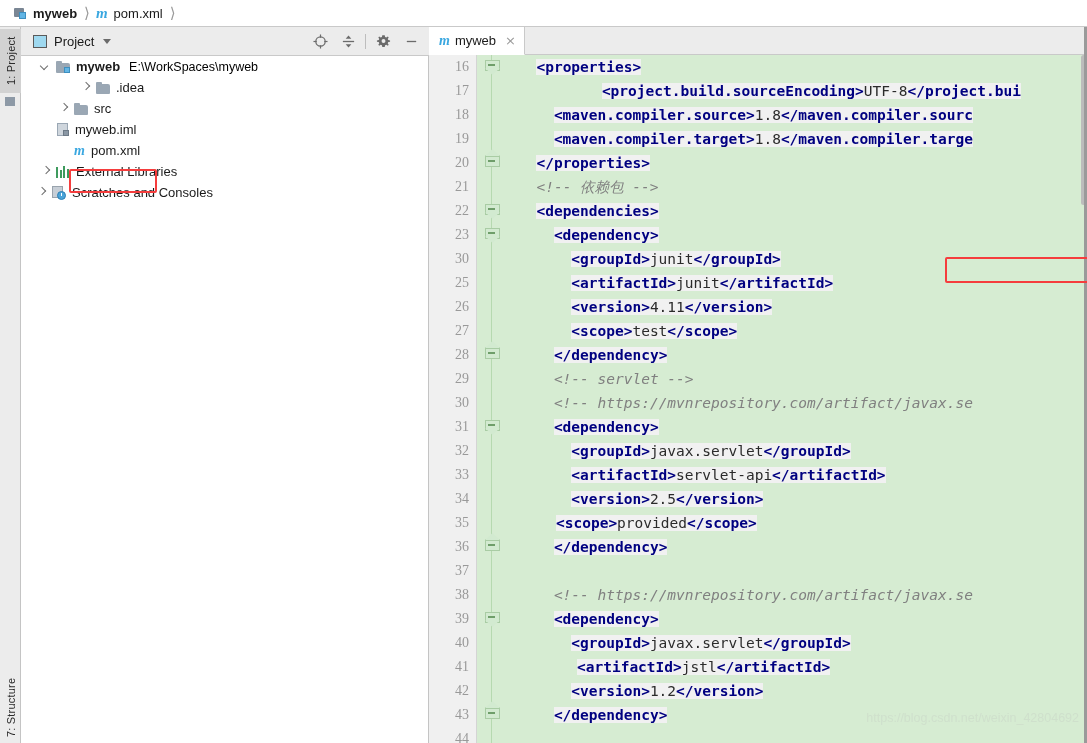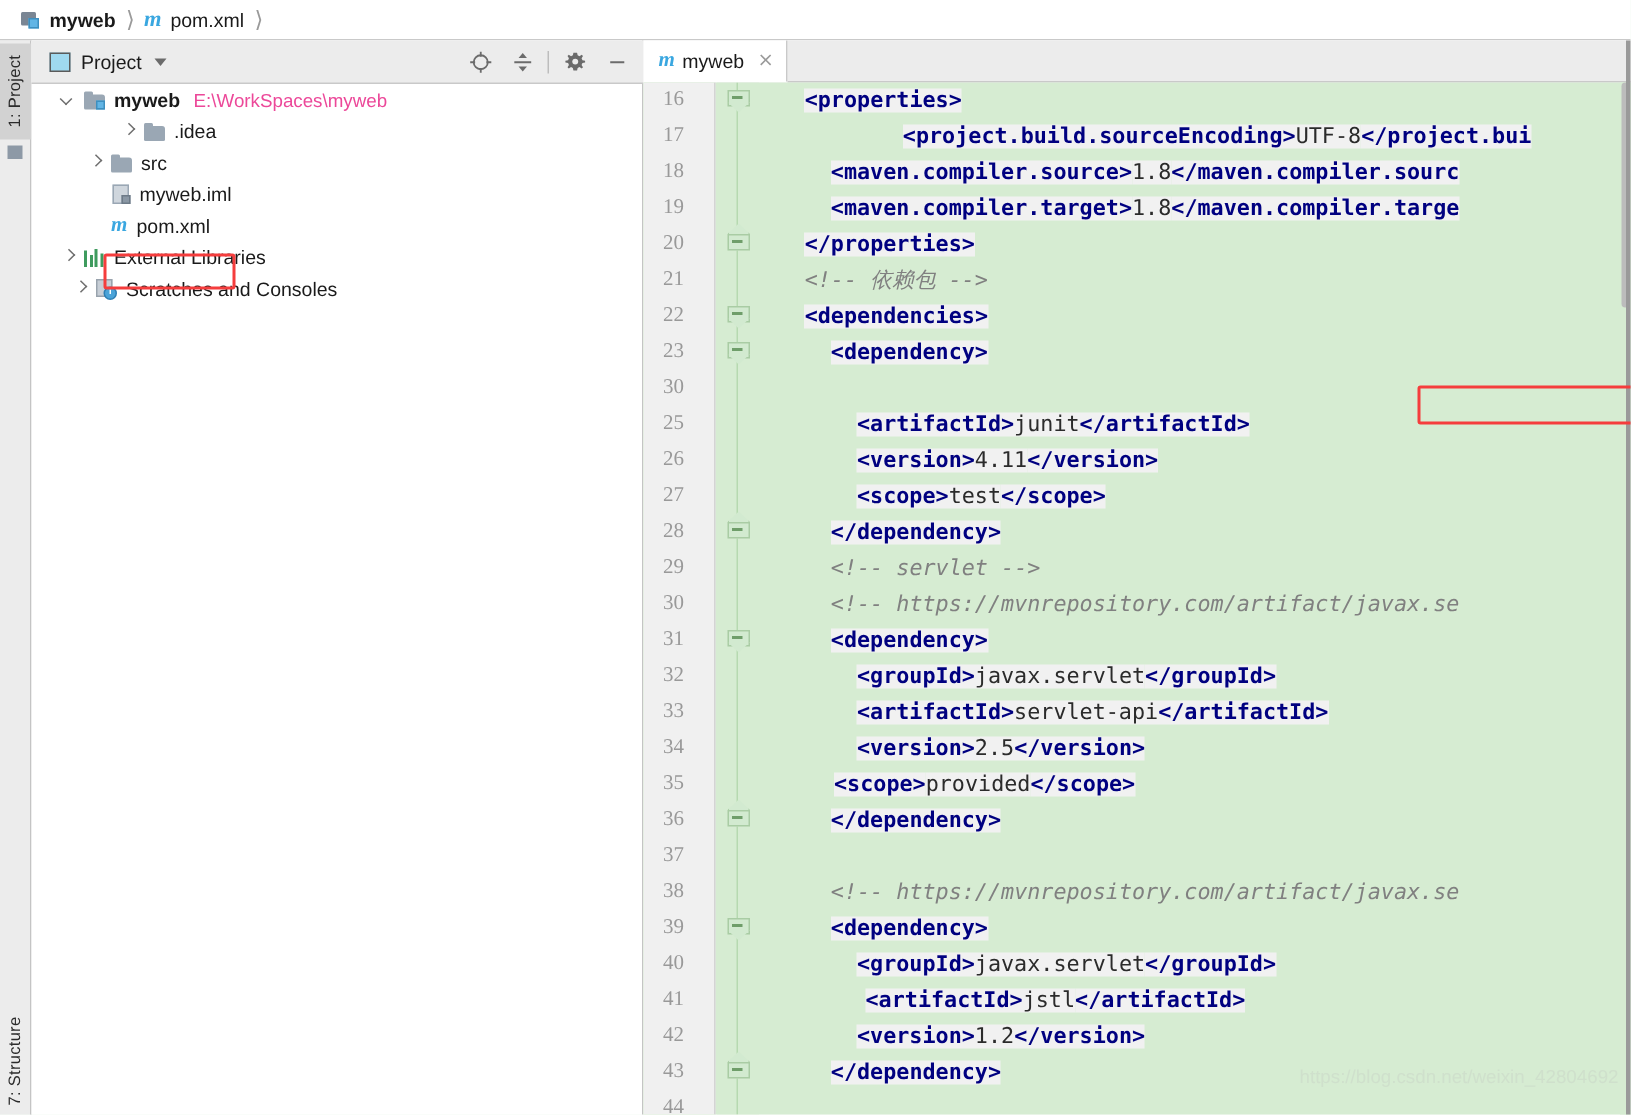--- a/index.html
+++ b/index.html
@@ -168,21 +168,21 @@
   .scratch-icon .cl {
     position: absolute; left: 5px; top: 5px; width: 9px; height: 9px;
     background: #4aa3d8; border-radius: 50%; border: 1px solid #2e7fb4;
   }
   .scratch-icon .cl::after {
     content:''; position:absolute; left:3px; top:1.5px;
     width:1px; height:3px; background:#fff;
   }
   .tlabel { margin-left: 5px; }
   .tlabel.bold { font-weight: bold; }
-  .tpath { margin-left: 9px; color: #ec4899; font-size: 12.5px; }
+  .tpath { margin-left: 9px; color: #000000; font-size: 12.5px; }
   .m-icon-tree {
     color: #3aa7e0; font-style: italic; font-weight: bold;
     font-size: 14px; flex: 0 0 auto; width: 15px;
     font-family: "Liberation Serif", serif;
   }
   #pom-highlight {
     position: absolute; left: 48px; top: 142px;
     width: 88px; height: 24px;
     border: 2.5px solid #f53d3d; border-radius: 2px;
     pointer-events: none;
@@ -230,21 +230,21 @@
   #code-lines {
     position: absolute; left: 0; top: 0; width: 658px; height: 688px;
     font-family: "DejaVu Sans Mono", monospace;
     font-size: 14.5px;
   }
   .cline {
     position: relative; height: 24px; line-height: 24px; white-space: pre;
   }
   .lno {
     position: absolute; left: 0; top: 0; width: 40px; height: 24px;
-    text-align: center; color: #999999; font-size: 14px;
+    text-align: right; color: #999999; font-size: 14px;
     font-family: "Liberation Serif", serif;
   }
   .fold {
     position: absolute; left: 56px; top: 5px;
     width: 13px; height: 14px;
   }
   .fold::before {
     content: ''; position: absolute; left: 0; top: 0;
     width: 13px; height: 9px;
     background: #d2ead0; border: 1px solid #a9ccA4;
@@ -400,21 +400,21 @@
 
     <div class="trow" style="padding-left:38px">
       <span class="arrow right"></span>
       <span class="folder-icon" style="margin-left:6px">
         <span class="ftab"></span>
           <span class="fbody"></span>
       </span>
       <span class="tlabel">src</span>
     </div>
 
-    <div class="trow" style="padding-left:53px">
+    <div class="trow" style="padding-left:35px">
       <span class="file-icon">
         <span class="pg"></span>
           <span class="sq"></span>
       </span>
       <span class="tlabel">myweb.iml</span>
     </div>
 
     <div class="trow" style="padding-left:53px">
       <span class="m-icon-tree">m</span>
       <span class="tlabel" style="margin-left:2px">pom.xml</span>
@@ -424,21 +424,21 @@
       <span class="arrow right"></span>
       <span class="lib-icon" style="margin-left:6px">
         <b style="height:11px"></b>
           <b style="height:8px"></b>
           <b style="height:12px"></b>
           <b style="height:9px"></b>
       </span>
       <span class="tlabel">External Libraries</span>
     </div>
 
-    <div class="trow" style="padding-left:28px">
+    <div class="trow" style="padding-left:16px">
       <span class="arrow right"></span>
       <span class="scratch-icon" style="margin-left:6px">
         <span class="sp"></span>
           <span class="cl"></span>
       </span>
       <span class="tlabel">Scratches and Consoles</span>
     </div>
   </div>
 
   <div id="pom-highlight"></div>
@@ -461,21 +461,21 @@
     </div>
     <div id="code-lines">
         <div class="cline"><span class="lno">16</span><span class="fold open"><i></i></span><span class="ctext" style="left: 107.44px;"><span class="tag seg">&lt;properties&gt;</span></span></div>
         <div class="cline"><span class="lno">17</span><span class="ctext" style="left: 124.88px; padding-left: 48px;"><span class="tag seg">&lt;project.build.sourceEncoding&gt;</span><span class="val seg">UTF-8</span><span class="tag seg">&lt;/project.bui</span></span></div>
         <div class="cline"><span class="lno">18</span><span class="ctext" style="left: 124.88px;"><span class="tag seg">&lt;maven.compiler.source&gt;</span><span class="val seg">1.8</span><span class="tag seg">&lt;/maven.compiler.sourc</span></span></div>
         <div class="cline"><span class="lno">19</span><span class="ctext" style="left: 124.88px;"><span class="tag seg">&lt;maven.compiler.target&gt;</span><span class="val seg">1.8</span><span class="tag seg">&lt;/maven.compiler.targe</span></span></div>
         <div class="cline"><span class="lno">20</span><span class="fold close"><i></i></span><span class="ctext" style="left: 107.44px;"><span class="tag seg">&lt;/properties&gt;</span></span></div>
         <div class="cline"><span class="lno">21</span><span class="ctext" style="left: 107.44px;"><span class="cmt">&lt;!-- 依赖包 --&gt;</span></span></div>
         <div class="cline"><span class="lno">22</span><span class="fold open"><i></i></span><span class="ctext" style="left: 107.44px;"><span class="tag seg">&lt;dependencies&gt;</span></span></div>
         <div class="cline"><span class="lno">23</span><span class="fold open"><i></i></span><span class="ctext" style="left: 124.88px;"><span class="tag seg">&lt;dependency&gt;</span></span></div>
-        <div class="cline"><span class="lno">30</span></div>
+        <div class="cline"><span class="lno">30</span><span class="ctext" style="left: 142.32px;"><span class="tag seg">&lt;groupId&gt;</span><span class="val seg">junit</span><span class="tag seg">&lt;/groupId&gt;</span></span></div>
         <div class="cline"><span class="lno">25</span><span class="ctext" style="left: 142.32px;"><span class="tag seg">&lt;artifactId&gt;</span><span class="val seg">junit</span><span class="tag seg">&lt;/artifactId&gt;</span></span></div>
         <div class="cline"><span class="lno">26</span><span class="ctext" style="left: 142.32px;"><span class="tag seg">&lt;version&gt;</span><span class="val seg">4.11</span><span class="tag seg">&lt;/version&gt;</span></span></div>
         <div class="cline"><span class="lno">27</span><span class="ctext" style="left: 142.32px;"><span class="tag seg">&lt;scope&gt;</span><span class="val seg">test</span><span class="tag seg">&lt;/scope&gt;</span></span></div>
         <div class="cline"><span class="lno">28</span><span class="fold close"><i></i></span><span class="ctext" style="left: 124.88px;"><span class="tag seg">&lt;/dependency&gt;</span></span></div>
         <div class="cline"><span class="lno">29</span><span class="ctext" style="left: 124.88px;"><span class="cmt">&lt;!-- servlet --&gt;</span></span></div>
         <div class="cline"><span class="lno">30</span><span class="ctext" style="left: 124.88px;"><span class="cmt">&lt;!-- https://mvnrepository.com/artifact/javax.se</span></span></div>
         <div class="cline"><span class="lno">31</span><span class="fold open"><i></i></span><span class="ctext" style="left: 124.88px;"><span class="tag seg">&lt;dependency&gt;</span></span></div>
         <div class="cline"><span class="lno">32</span><span class="ctext" style="left: 142.32px;"><span class="tag seg">&lt;groupId&gt;</span><span class="val seg">javax.servlet</span><span class="tag seg">&lt;/groupId&gt;</span></span></div>
         <div class="cline"><span class="lno">33</span><span class="ctext" style="left: 142.32px;"><span class="tag seg">&lt;artifactId&gt;</span><span class="val seg">servlet-api</span><span class="tag seg">&lt;/artifactId&gt;</span></span></div>
         <div class="cline"><span class="lno">34</span><span class="ctext" style="left: 142.32px;"><span class="tag seg">&lt;version&gt;</span><span class="val seg">2.5</span><span class="tag seg">&lt;/version&gt;</span></span></div>

